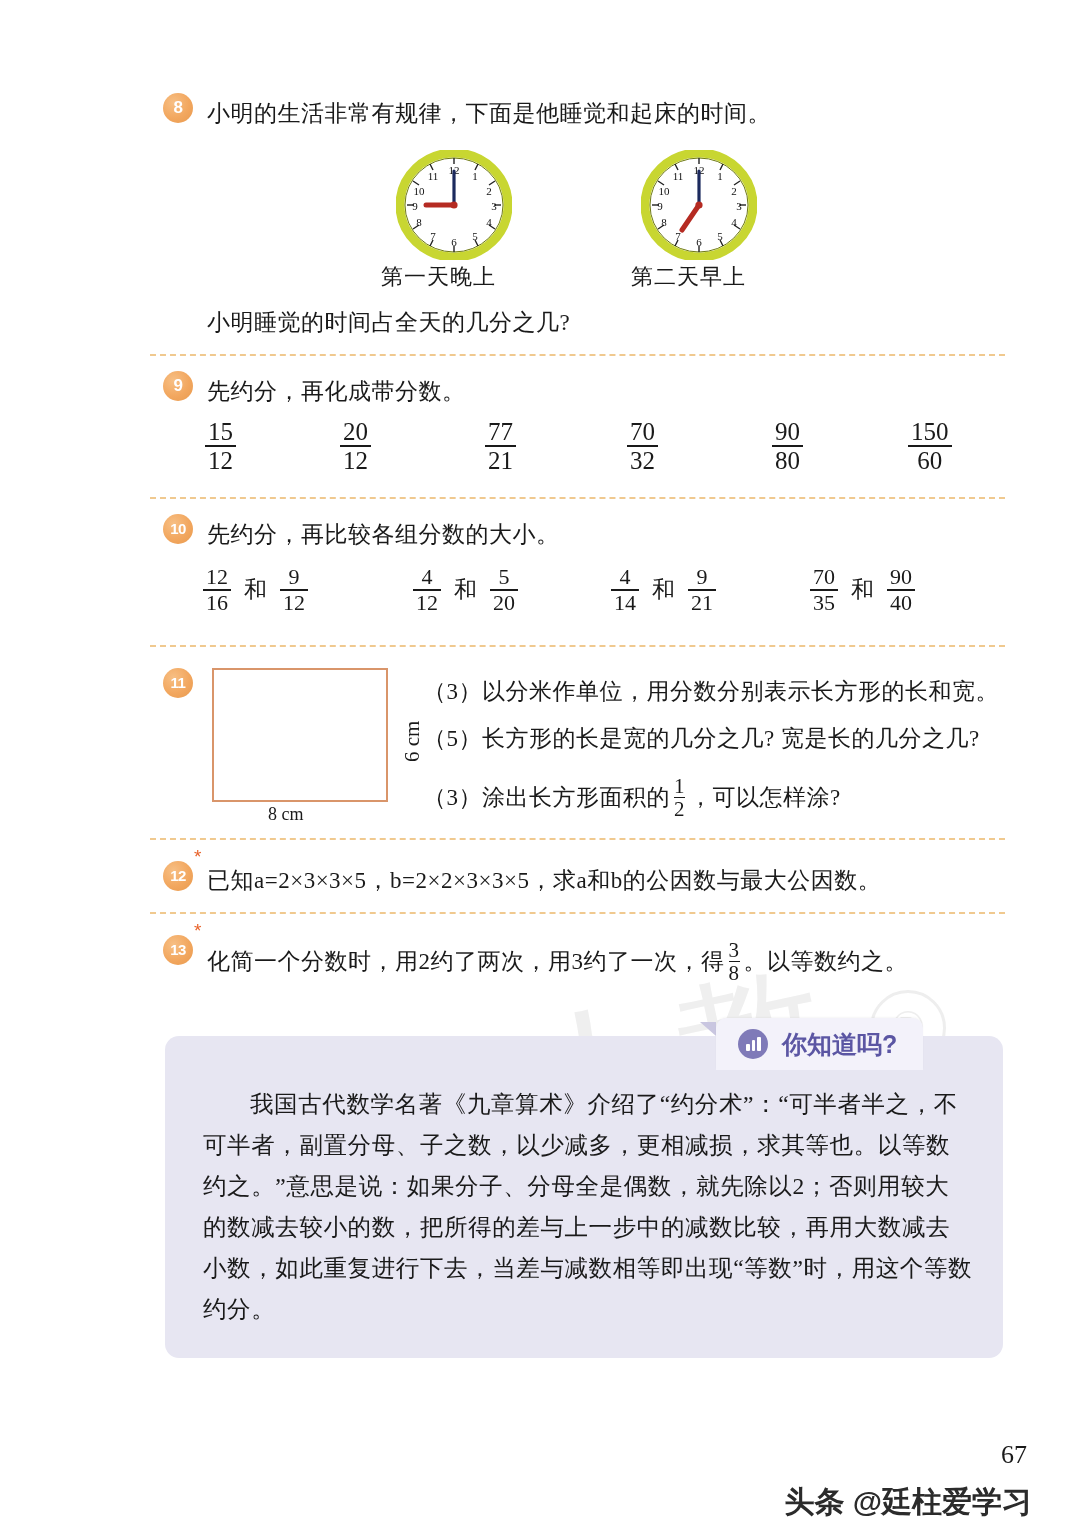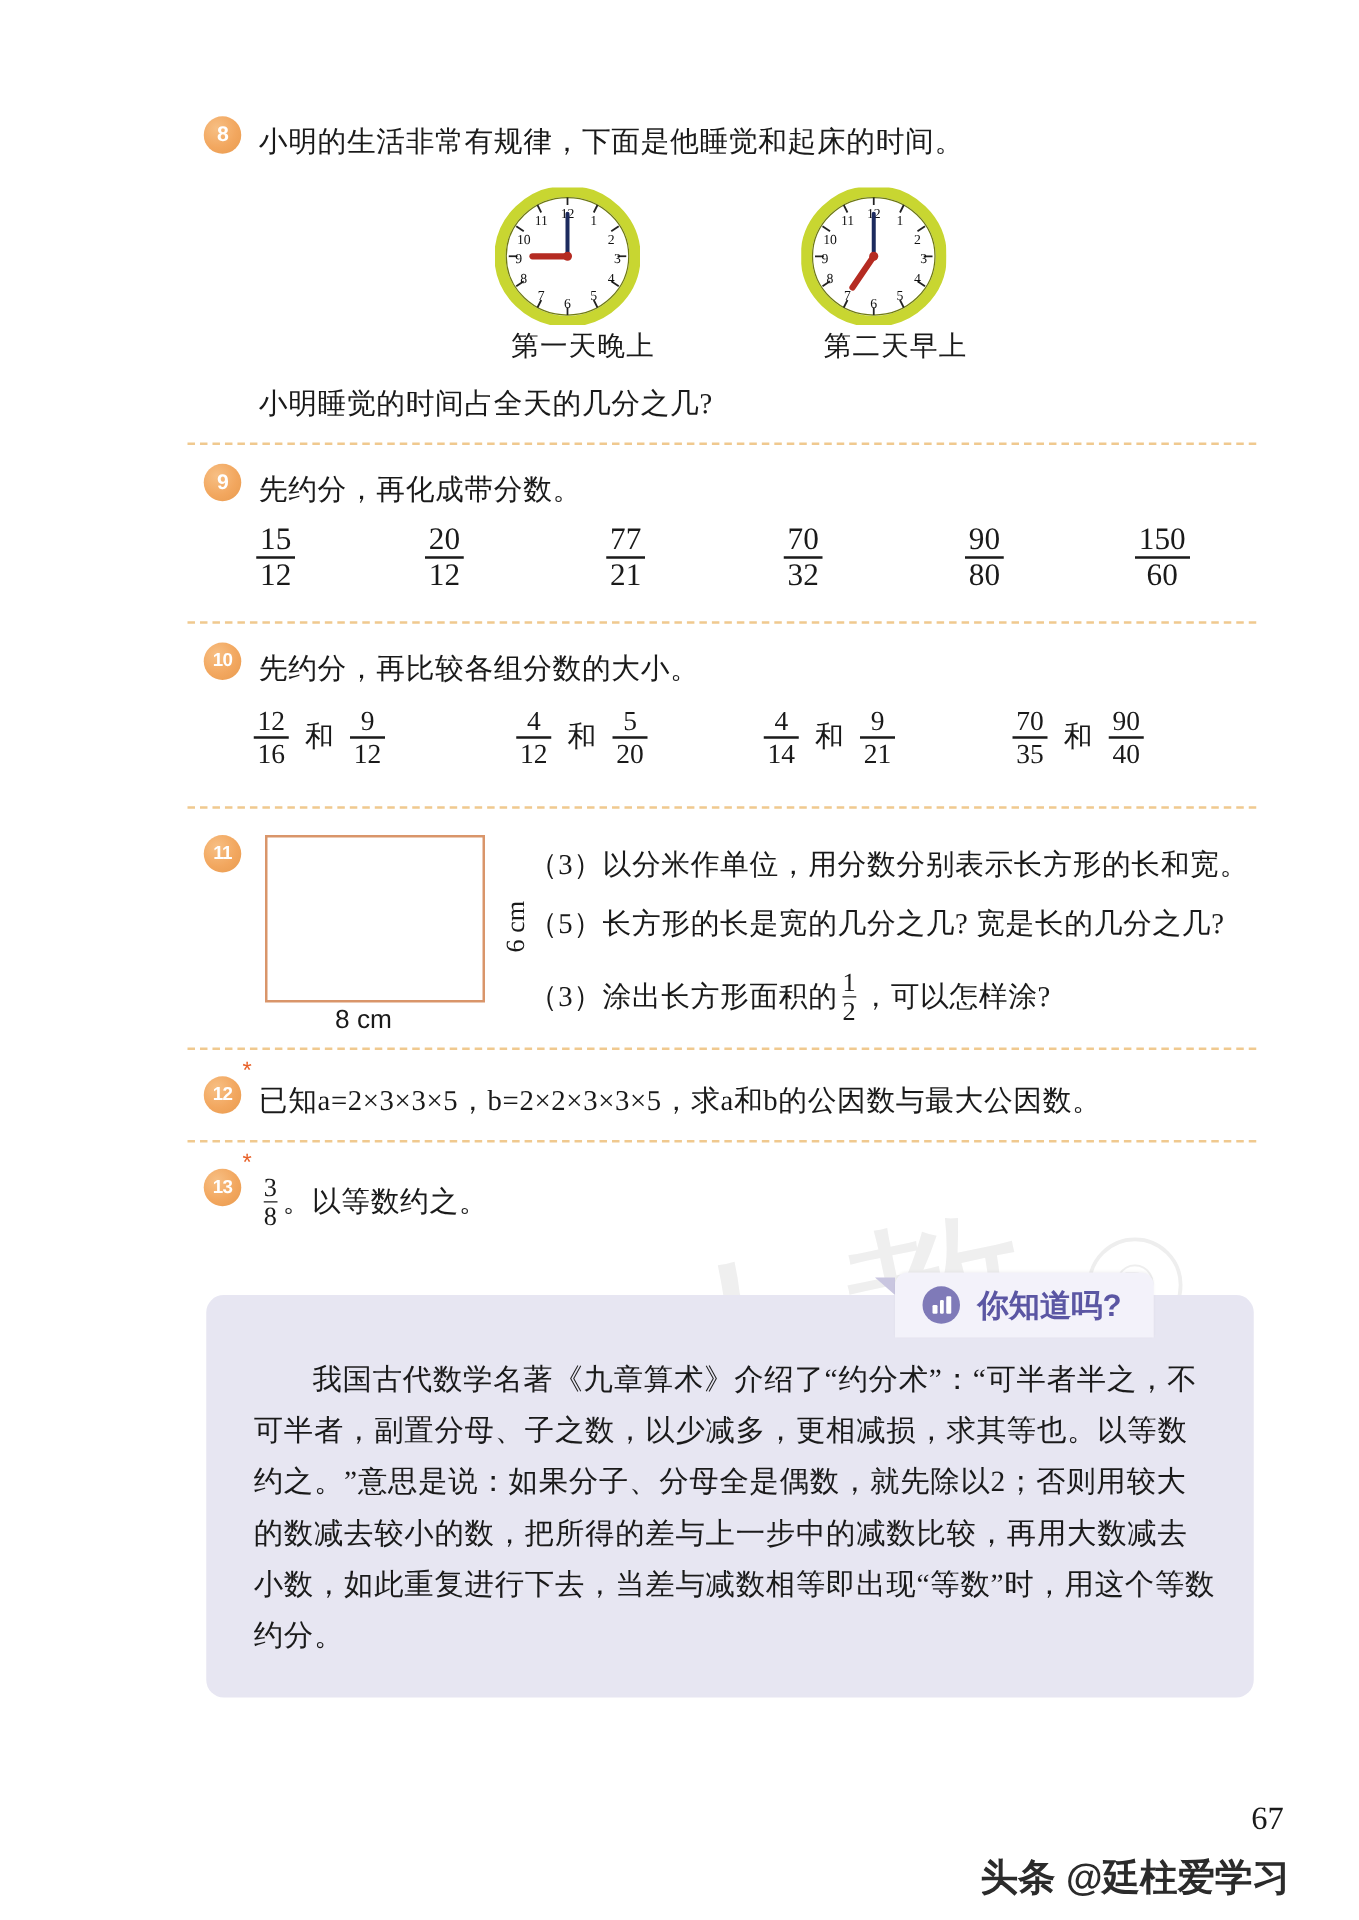--- a/index.html
+++ b/index.html
@@ -60,21 +60,21 @@
 
   
   .sep{
     position:absolute;left:150px;width:855px;height:0;
     border-top:2px dashed #f0c98f;
   }
 
   
   .clock-wrap{position:absolute;}
   .clock-label{
-    position:absolute;font-size:22px;white-space:nowrap;letter-spacing:1px;margin-left:28px;
+    position:absolute;font-size:22px;white-space:nowrap;letter-spacing:1px;
   }
 
   
   .frac{
     display:inline-block;
     text-align:center;
     vertical-align:middle;
     font-size:25px;
     font-family:"Liberation Serif","DejaVu Serif",serif;
     line-height:1.08;
@@ -91,22 +91,22 @@
   .fitem{position:absolute;}
   .he{display:inline-block;font-size:23px;vertical-align:middle;margin:0 9px;}
 
   
   .rect{
     position:absolute;
     border:2px solid #d9956a;
     background:#ffffff;
   }
   .rect-lab-w{
-    position:absolute;font-size:21px;white-space:nowrap;
-    font-family:Liberation Sans, sans-serif;
+    position:absolute;font-size:18px;white-space:nowrap;
+    font-family:Liberation Serif, serif;
     text-align:right;
   }
   .rect-lab-h{
     position:absolute;font-size:21px;white-space:nowrap;
     transform:rotate(-90deg);transform-origin:left top;
     font-family:"Liberation Serif",serif;
   }
 
   
   .info-box{
@@ -325,21 +325,21 @@
 
     <div class="badge two-digit" style="left:163px;top:861px;">12</div>
     <div class="star" style="left:194px;top:846px;">*</div>
     <div class="qtext" style="left:207px;top:865px;text-align:right;">已知a=2×3×3×5，b=2×2×3×3×5，求a和b的公因数与最大公因数。</div>
 
     <div class="sep" style="top:912px;"></div>
 
     <div class="badge two-digit" style="left:163px;top:935px;">13</div>
     <div class="star" style="left:194px;top:920px;">*</div>
     <div class="qtext" style="left:207px;top:939px;">
-      <span class="frac-inline"><span class="num">3</span><span class="den">8</span></span><span>。以等数约之。</span>
+      <span>化简一个分数时，用2约了两次，用3约了一次，得</span><span class="frac-inline"><span class="num">3</span><span class="den">8</span></span><span>。以等数约之。</span>
     </div>
 
     <div class="info-box" style="left:165px;top:1036px;width:838px;height:322px;"></div>
     <div class="info-tab-notch" style="left:700px;top:1022px;"></div>
     <div class="info-tab" style="left:716px;top:1018px;height:52px;">
       <span class="tab-icon">
           <i></i>
           <i></i>
           <i></i>
         </span>

